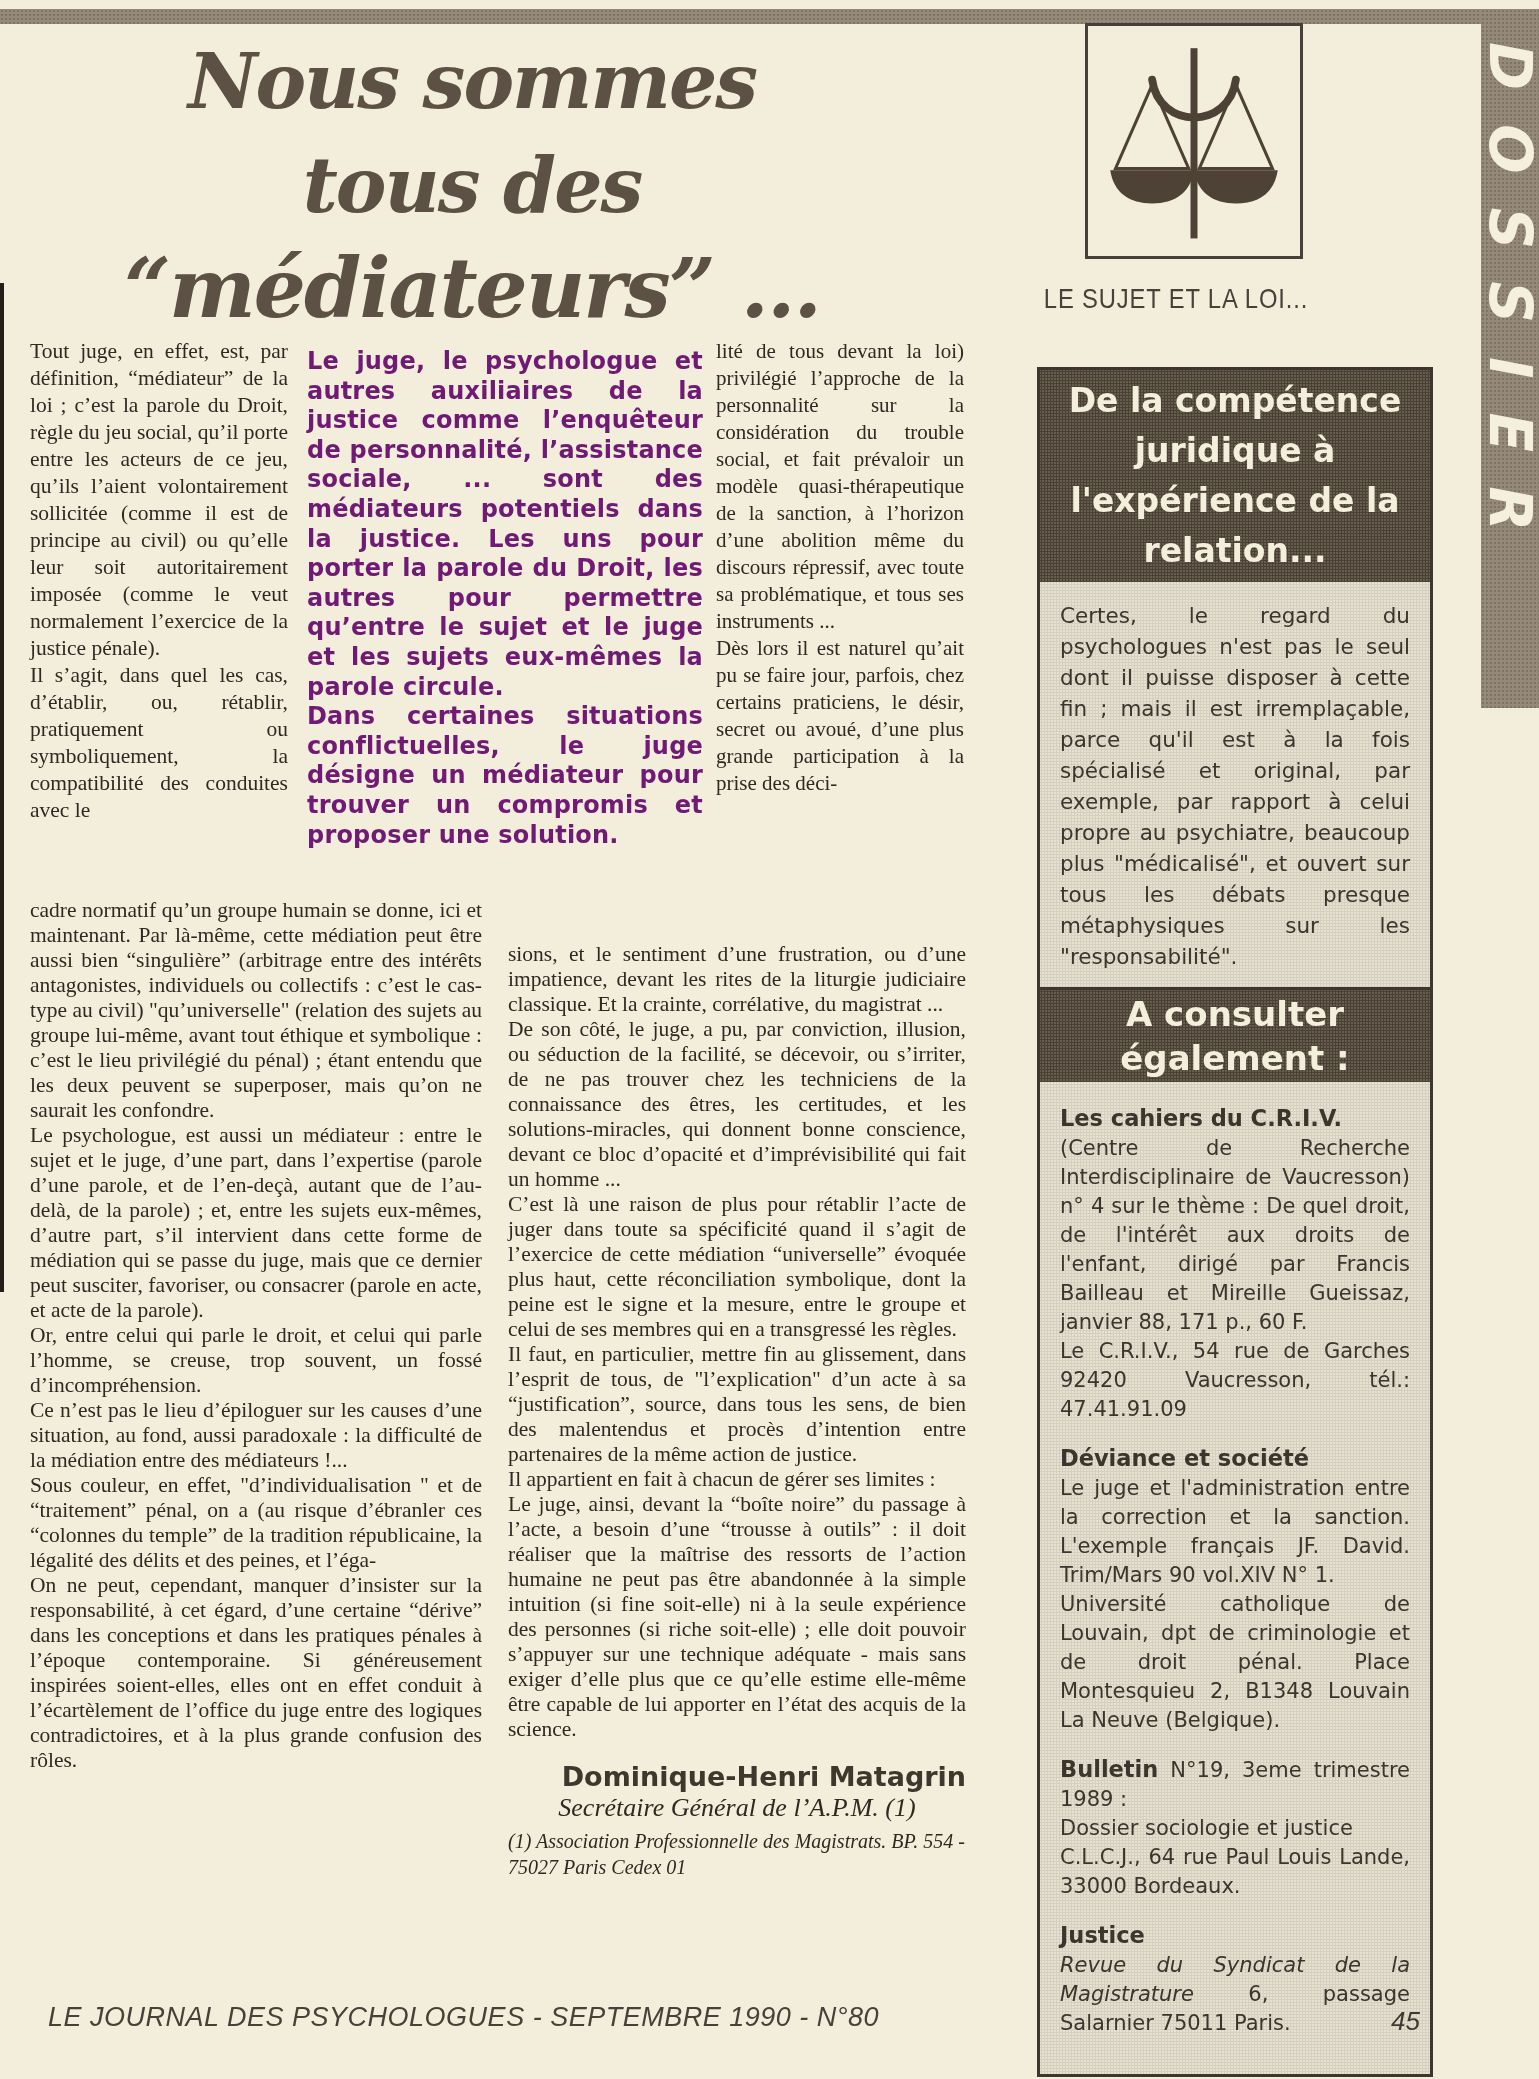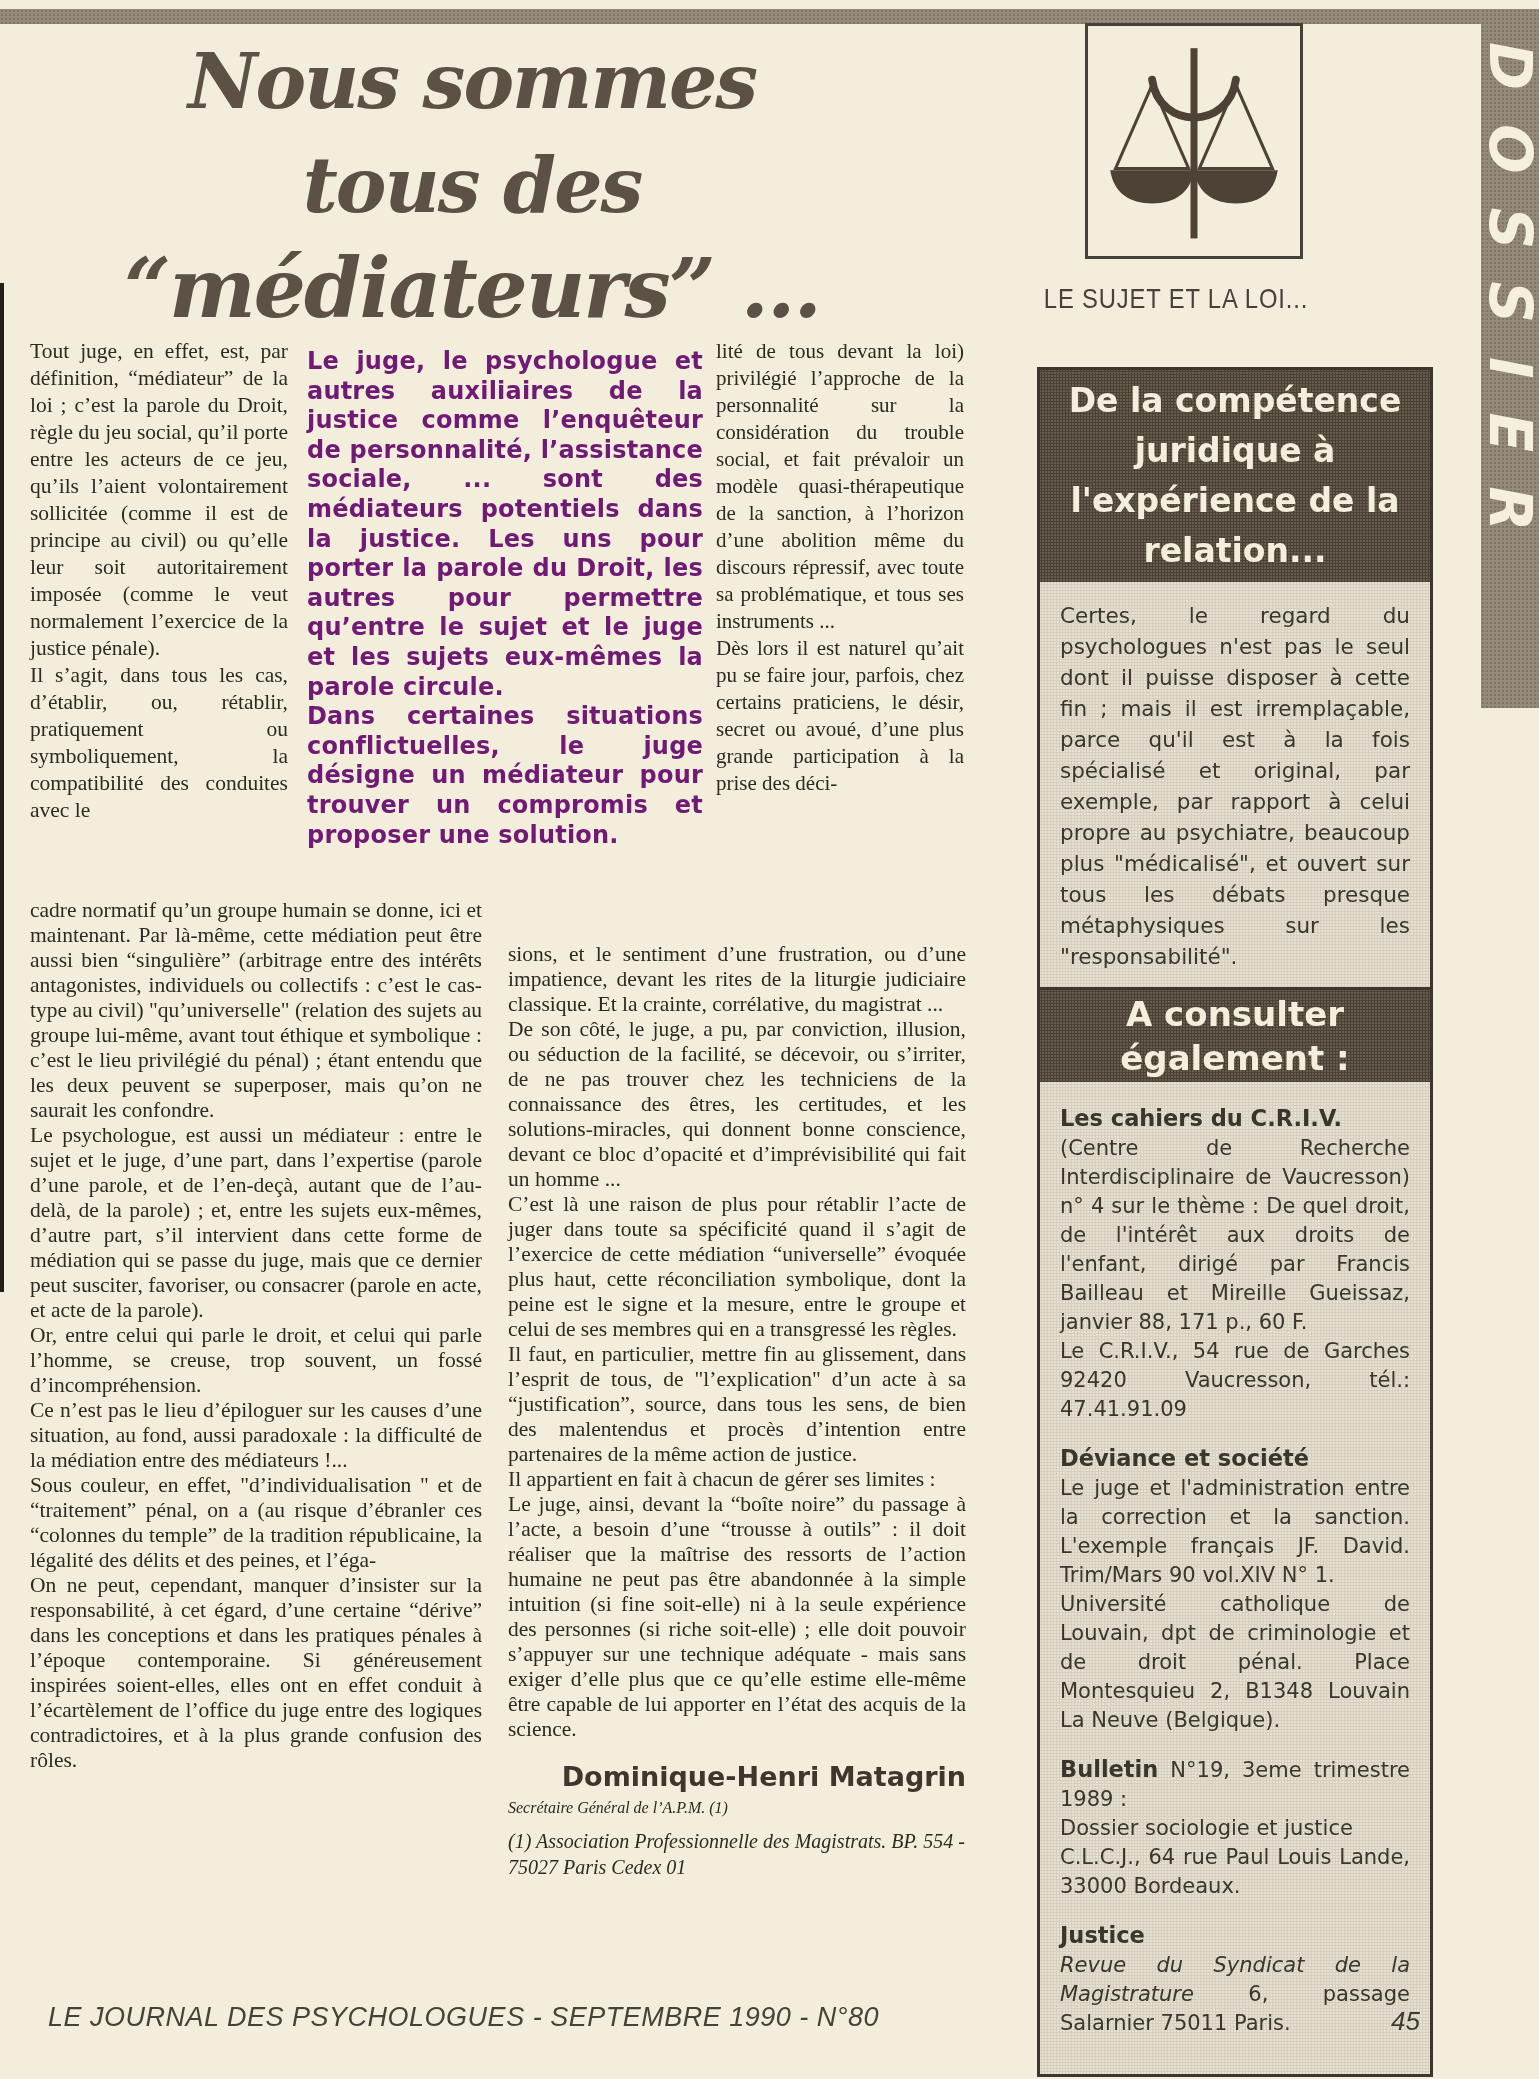--- a/index.html
+++ b/index.html
@@ -55,21 +55,21 @@
     position:absolute;left:307px;top:347px;width:396px;text-align:justify;
     font-family:"DejaVu Sans",sans-serif;font-weight:700;
     font-size:24px;line-height:29.6px;color:#701a75;letter-spacing:.2px;
   }
   .inset p{margin:0;}
 
   .sig-name{
     margin-top:18px;text-align:right;font-family:"DejaVu Sans",sans-serif;
     font-weight:700;font-size:27px;line-height:34px;color:#3e372e;
   }
-  .sig-role{text-align:left;font-style:italic;font-size:16px;line-height:28px;}
+  .sig-role{text-align:center;font-style:italic;font-size:26px;line-height:28px;}
   .sig-note{margin-top:6px;text-align:left;font-style:italic;font-size:20px;line-height:26px;}
 
   
   .sidebox{
     position:absolute;left:1037px;width:396px;border:3px solid #3c362e;box-sizing:border-box;
     background-color:#e6e1d1;
     background-image:radial-gradient(rgba(60,50,40,.10) 1px, transparent 1.2px);
     background-size:3px 3px;
   }
   .sidebox-head{
@@ -125,21 +125,21 @@
       <polygon points="62,52 20,148 104,148" stroke="#4e4236" stroke-width="3.5" fill="none"></polygon>
       <polygon points="158,52 116,148 200,148" stroke="#4e4236" stroke-width="3.5" fill="none"></polygon>
       <path d="M 14 150 L 110 150 C 106 176 88 188 62 188 C 36 188 18 176 14 150 Z" fill="#4e4236"></path>
       <path d="M 110 150 L 206 150 C 202 176 184 188 158 188 C 132 188 114 176 110 150 Z" fill="#4e4236"></path>
     </svg>
   </div>
   <div class="kicker">LE SUJET ET LA LOI...</div>
 
   <div class="serifcol col1">
       <p>Tout juge, en effet, est, par définition, “médiateur” de la loi ; c’est la parole du Droit, règle du jeu social, qu’il porte entre les acteurs de ce jeu, qu’ils l’aient volontairement sollicitée (comme il est de principe au civil) ou qu’elle leur soit autoritairement imposée (comme le veut normalement l’exercice de la justice pénale).</p>
-      <p>Il s’agit, dans tous les cas, d’établir, ou, rétablir, pratiquement ou symboliquement, la compatibilité des conduites avec le</p>
+      <p>Il s’agit, dans quel les cas, d’établir, ou, rétablir, pratiquement ou symboliquement, la compatibilité des conduites avec le</p>
     </div>
 
   <div class="inset">
       <p>Le juge, le psychologue et autres auxiliaires de la justice comme l’enquêteur de personnalité, l’assistance sociale, ... sont des médiateurs potentiels dans la justice. Les uns pour porter la parole du Droit, les autres pour permettre qu’entre le sujet et le juge et les sujets eux-mêmes la parole circule.</p>
       <p>Dans certaines situations conflictuelles, le juge désigne un médiateur pour trouver un compromis et proposer une solution.</p>
     </div>
 
   <div class="serifcol col3">
       <p>lité de tous devant la loi) privilégié l’approche de la personnalité sur la considération du trouble social, et fait prévaloir un modèle quasi-thérapeutique de la sanction, à l’horizon d’une abolition même du discours répressif, avec toute sa problématique, et tous ses instruments ...</p>
       <p>Dès lors il est naturel qu’ait pu se faire jour, parfois, chez certains praticiens, le désir, secret ou avoué, d’une plus grande participation à la prise des déci-</p>

